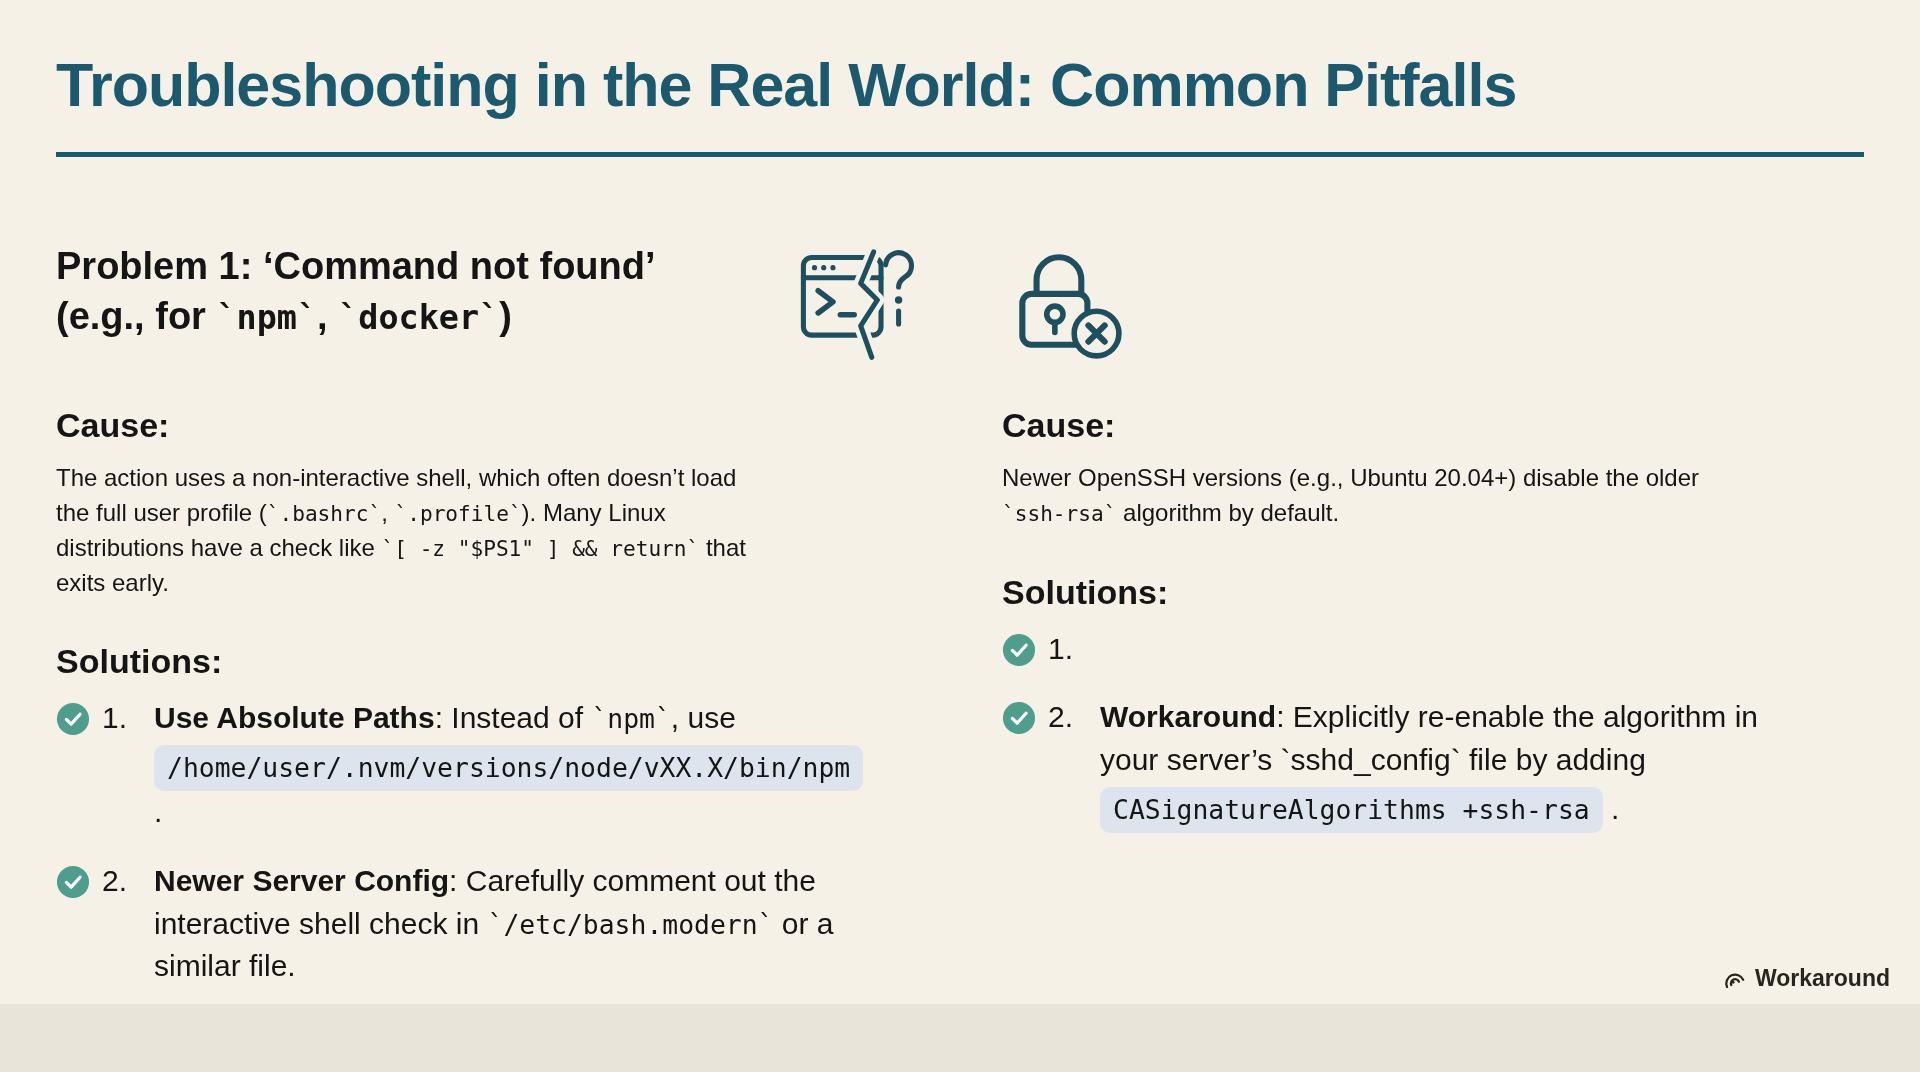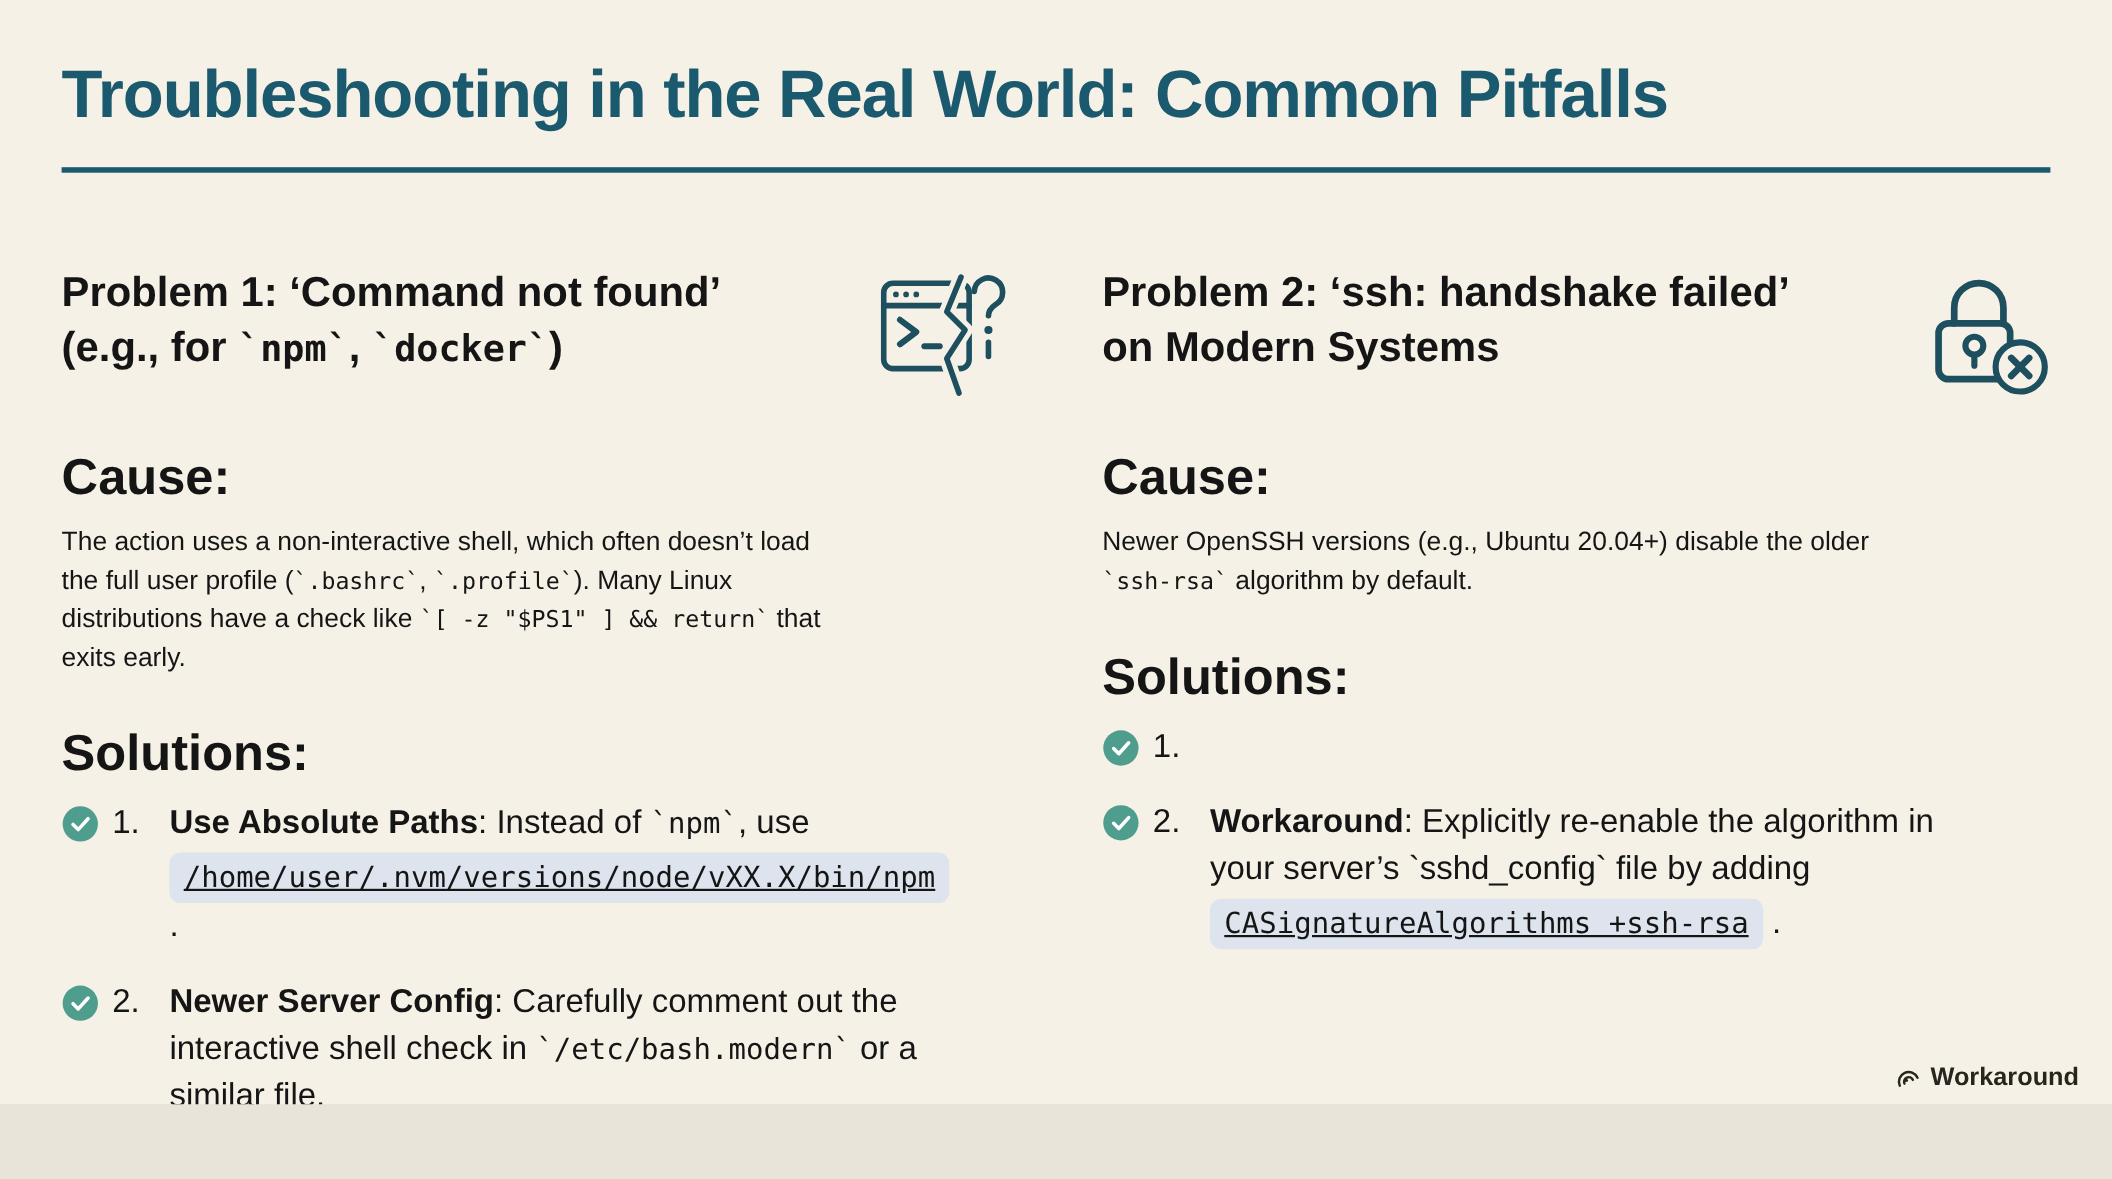--- a/index.html
+++ b/index.html
@@ -26,39 +26,38 @@
     column-gap:84px; margin-top:85px;
   }
   .prob-head { display:flex; justify-content:space-between; align-items:flex-start; gap:18px; }
   .prob-title {
     margin:0; font-size:38px; font-weight:700; line-height:1.3;
     max-width:640px;
   }
   .prob-icon { flex:none; width:122px; height:128px; margin-top:-6px; }
   .prob-icon svg { width:100%; height:100%; }
 
-  .sect-label { margin:42px 0 16px; font-size:46px; font-weight:700; }
+  .sect-label { margin:42px 0 16px; font-size:34px; font-weight:700; }
   .cause-text { margin:0; font-size:24px; line-height:1.45; max-width:700px; }
 
   .sol-list { list-style:none; margin:14px 0 0; padding:0; display:flex; flex-direction:column; gap:26px; }
   .sol-item { display:flex; align-items:flex-start; gap:12px; font-size:30px; line-height:1.42; }
   .check { flex:none; width:34px; height:34px; margin-top:5px; }
   .check svg { width:34px; height:34px; display:block; }
   .num { flex:none; width:40px; }
   .item-body { flex:1; max-width:680px; }
 
   .seg-bold { font-weight:700; }
   .seg-code { font-family:"DejaVu Sans Mono", monospace; font-size:0.88em; }
   .seg-pill {
     font-family:"DejaVu Sans Mono", monospace; font-size:0.88em;
     background:var(--pill-bg, #dde4ee);
     border-radius:10px; padding:4px 13px 5px;
     display:inline-block; margin:5px 0 0;
     white-space:nowrap;
-    text-decoration:underline;
   }
 
   .brand {
     position:absolute; right:30px; bottom:12px;
     display:flex; align-items:center; gap:8px;
     font-size:23px; font-weight:700; color:var(--brand-ink, #26261f);
   }
   .brand-icon { width:26px; height:26px; }
 </style>
 </head>
@@ -121,21 +120,20 @@
               </svg>
           </span>
           <span class="num">2.</span>
           <span class="item-body"><span class="seg seg-bold">Newer Server Config</span><span class="seg seg-text">: Carefully comment out the interactive shell check in </span><span class="seg seg-code">`/etc/bash.modern`</span><span class="seg seg-text"> or a similar file.</span></span>
         </li>
       </ol>
     </section>
 
     <section class="col">
       <div class="prob-head">
-        <h2 class="prob-title"><span class="seg seg-text">Problem 2: ‘ssh: handshake failed’ on Modern Systems</span></h2>
         <span class="prob-icon">
           <svg viewBox="0 0 120 120" fill="none">
             <g stroke="#1d4f5f" stroke-width="6" stroke-linecap="round" stroke-linejoin="round">
               <path d="M34 54 V40 a22 22 0 0 1 44 0 V54"></path>
               <rect x="20" y="54" width="64" height="50" rx="9"></rect>
             </g>
             <g stroke="#1d4f5f" stroke-width="5.5" stroke-linecap="round">
               <circle cx="52" cy="74" r="8"></circle>
               <line x1="52" y1="83" x2="52" y2="92"></line>
             </g>

